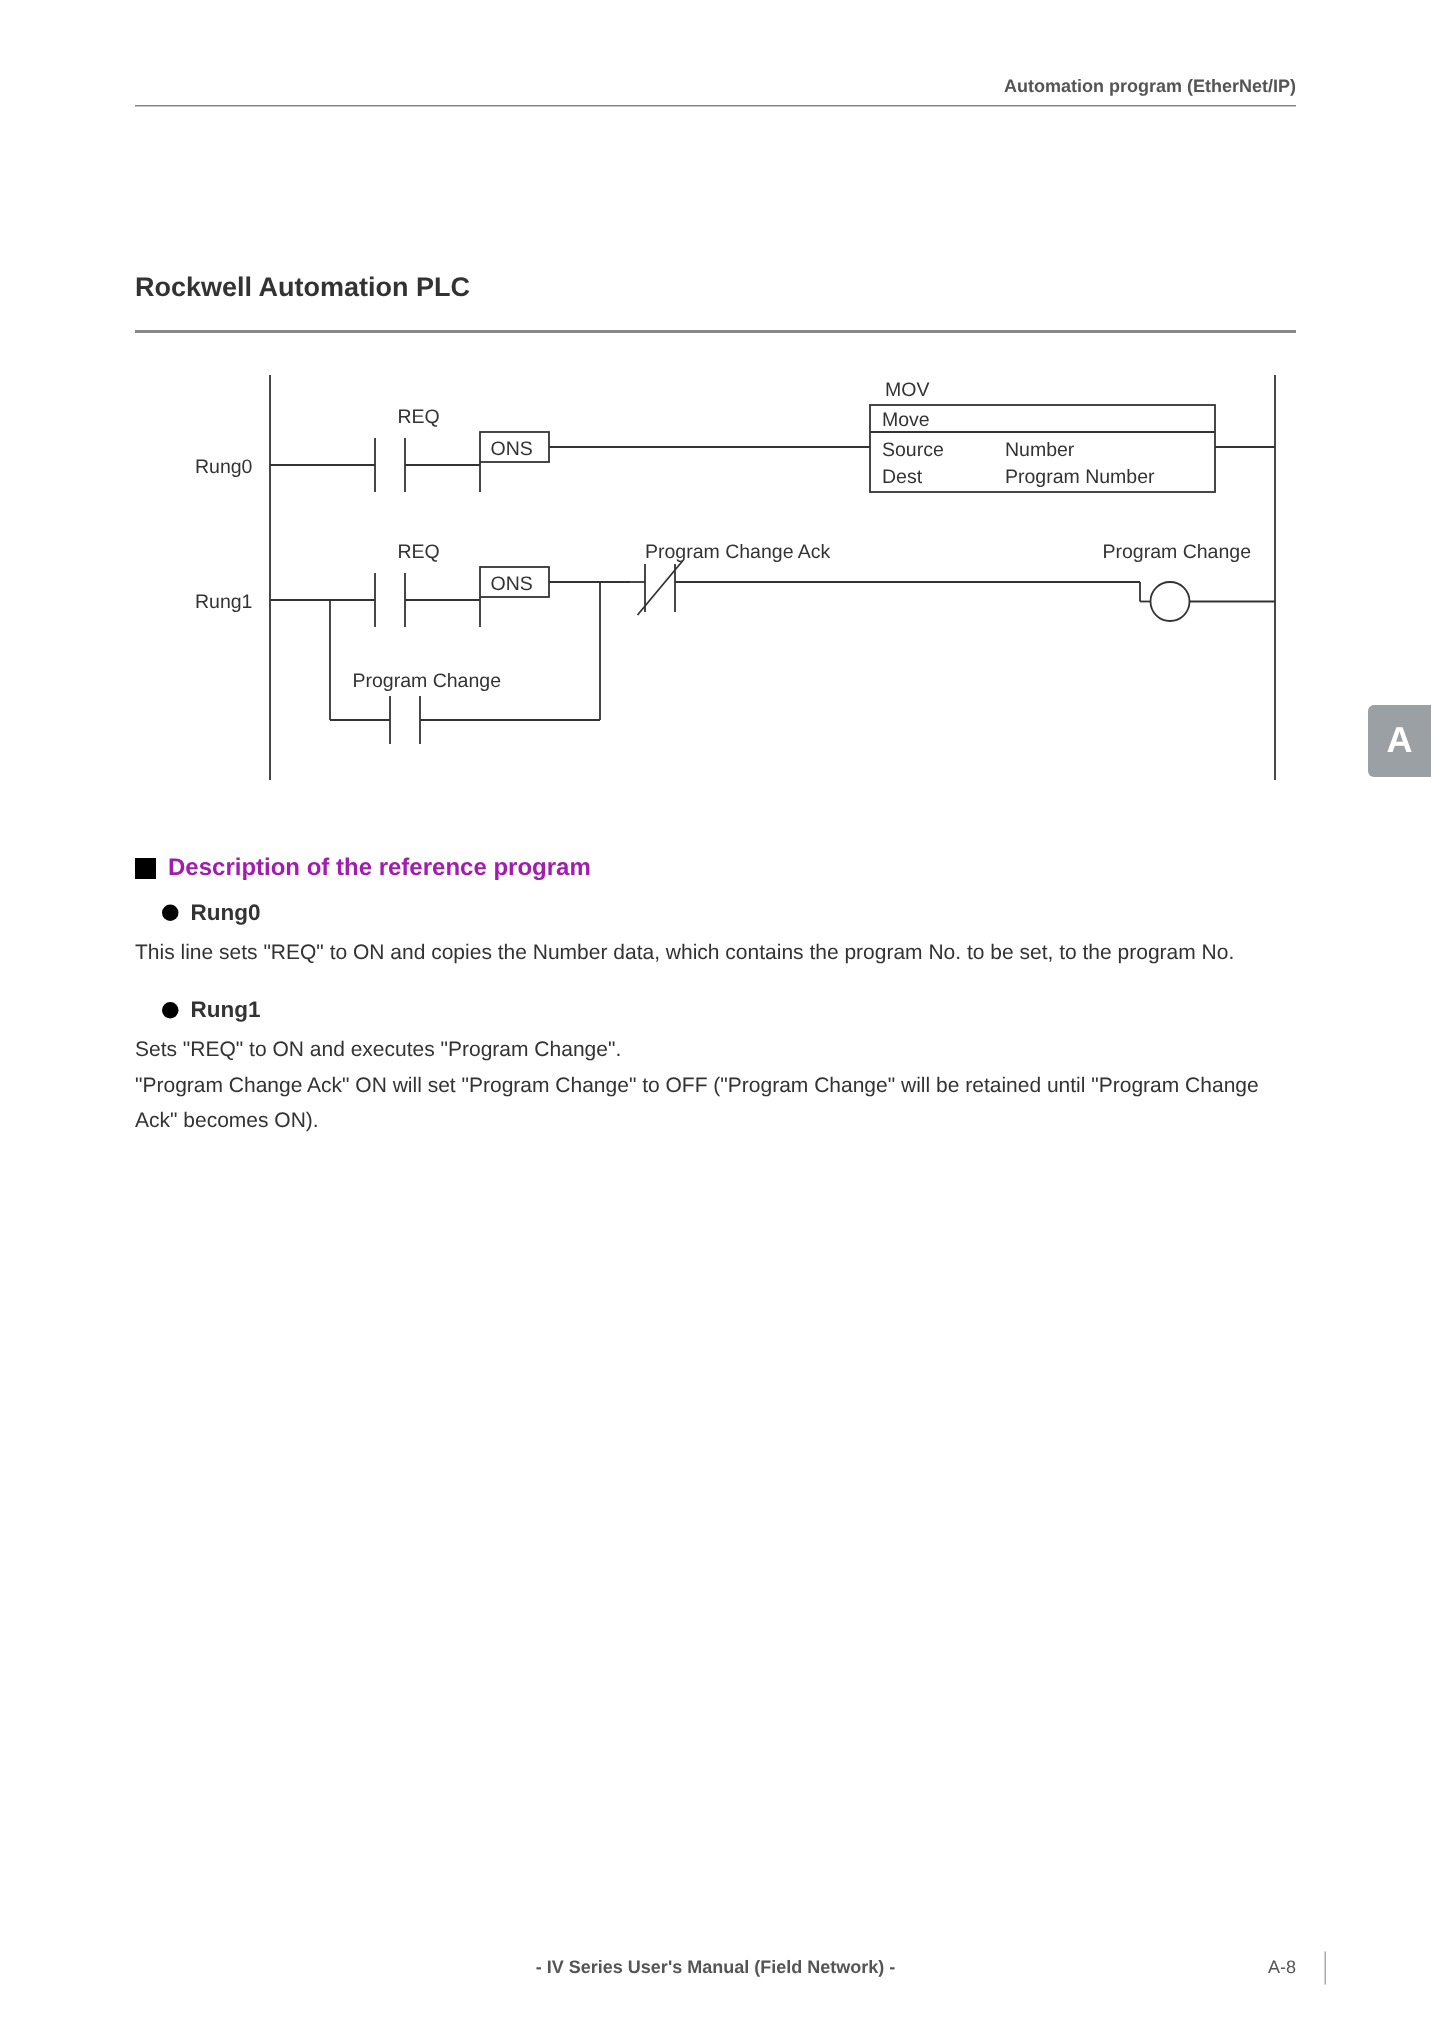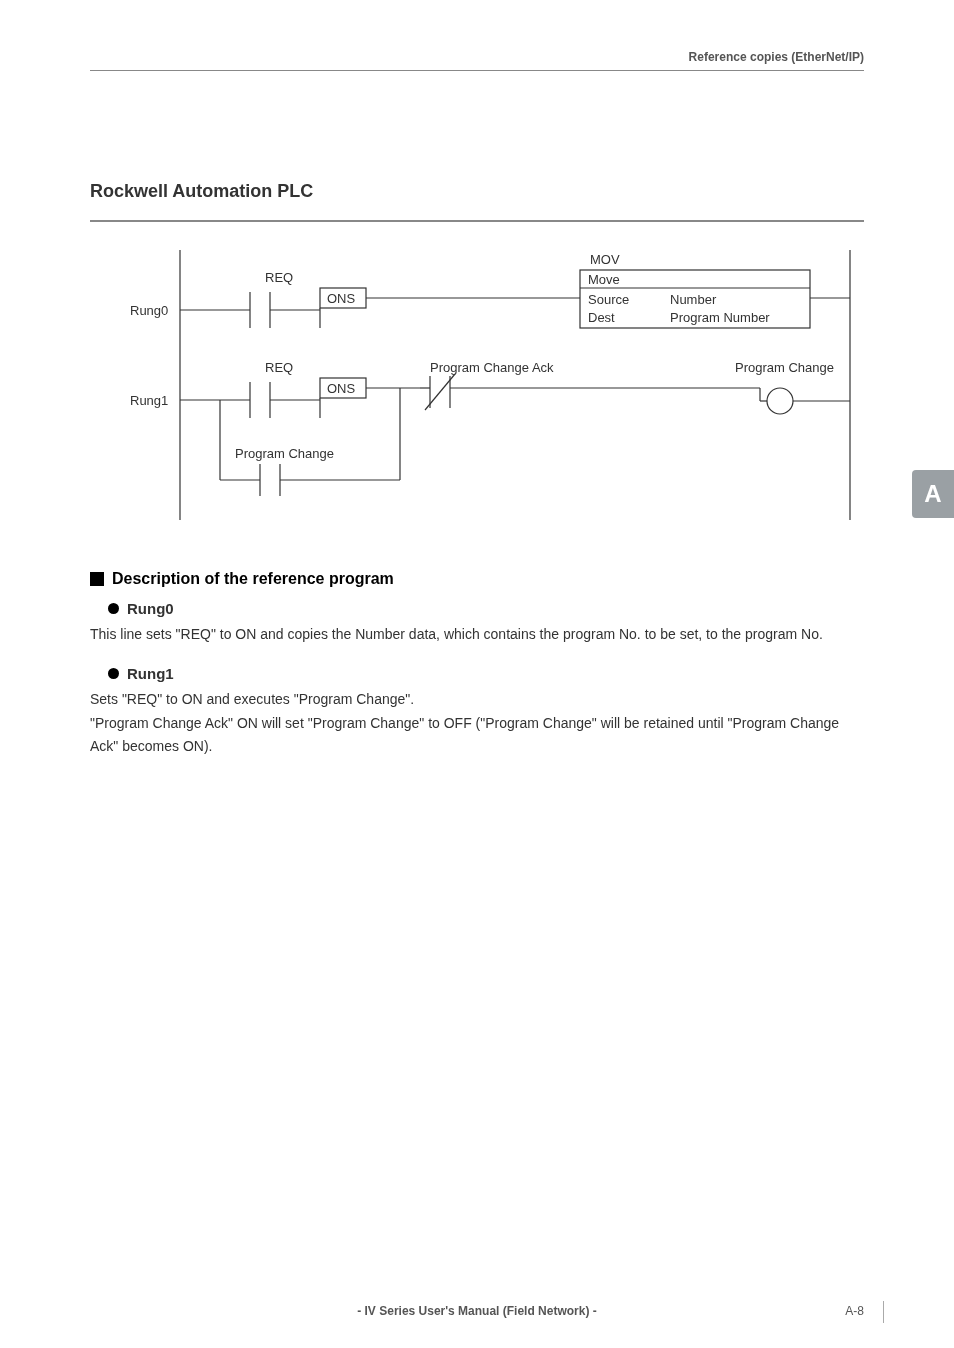--- a/index.html
+++ b/index.html
@@ -62,21 +62,21 @@
     .black-square {
       width: 14px;
       height: 14px;
       background: #000;
       margin-right: 8px;
       flex-shrink: 0;
     }
     .subsection-title {
       font-size: 16px;
       font-weight: bold;
-      color: #000000;
+      color: #a21caf;
     }
     .bullet-row {
       display: flex;
       align-items: center;
       margin-left: 18px;
       margin-bottom: 6px;
       margin-top: 12px;
     }
     .black-circle {
       width: 11px;
@@ -136,21 +136,21 @@
       bottom: 25px;
       width: 1px;
       height: 22px;
       background: #aaa;
     }
   </style>
 </head>
 <body>
 
 <div class="page">
-  <div class="header-text">Reference copies (EtherNet/IP)</div>
+  <div class="header-text">Automation program (EtherNet/IP)</div>
   <hr class="header-rule">
 
   <div class="section-title">Rockwell Automation PLC</div>
   <hr class="section-rule">
 
   <div class="ladder-diagram">
     <svg width="740" height="290">
 
       <line x1="60" y1="10" x2="60" y2="280" stroke="#333" stroke-width="1.2"></line>
 

